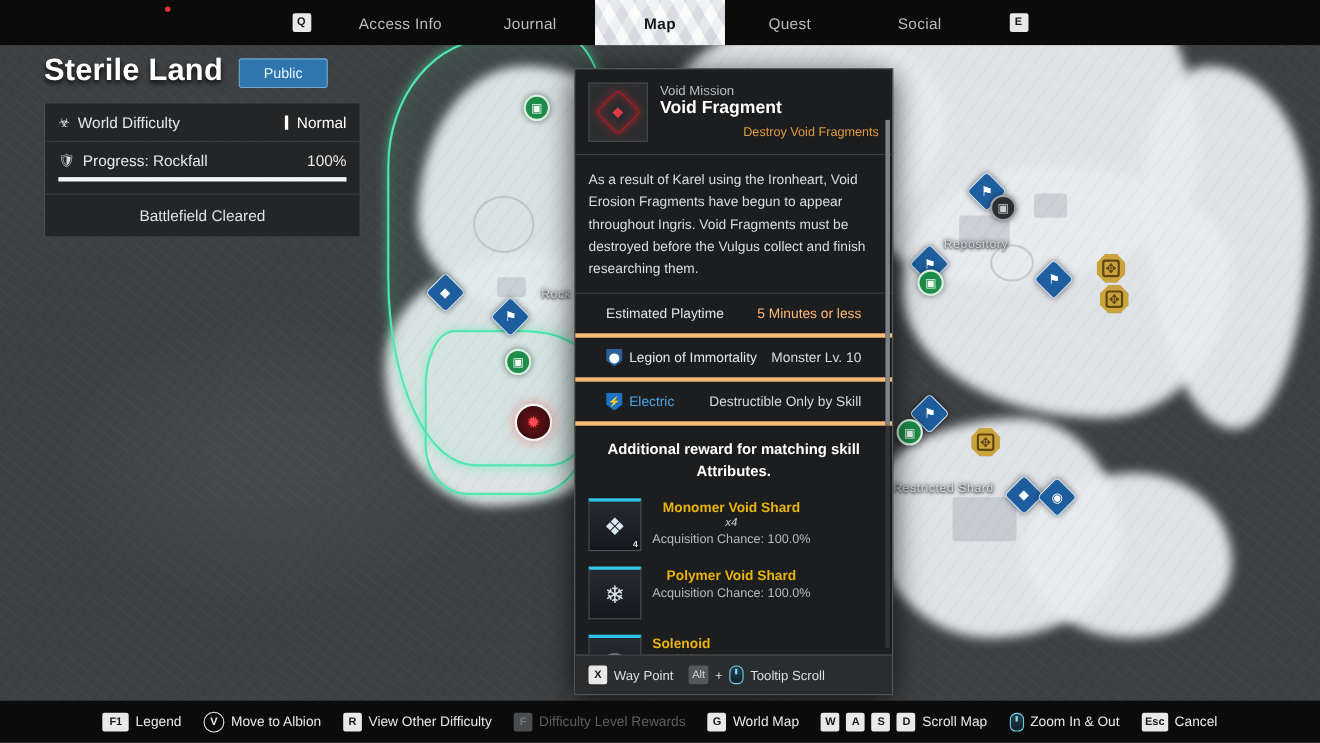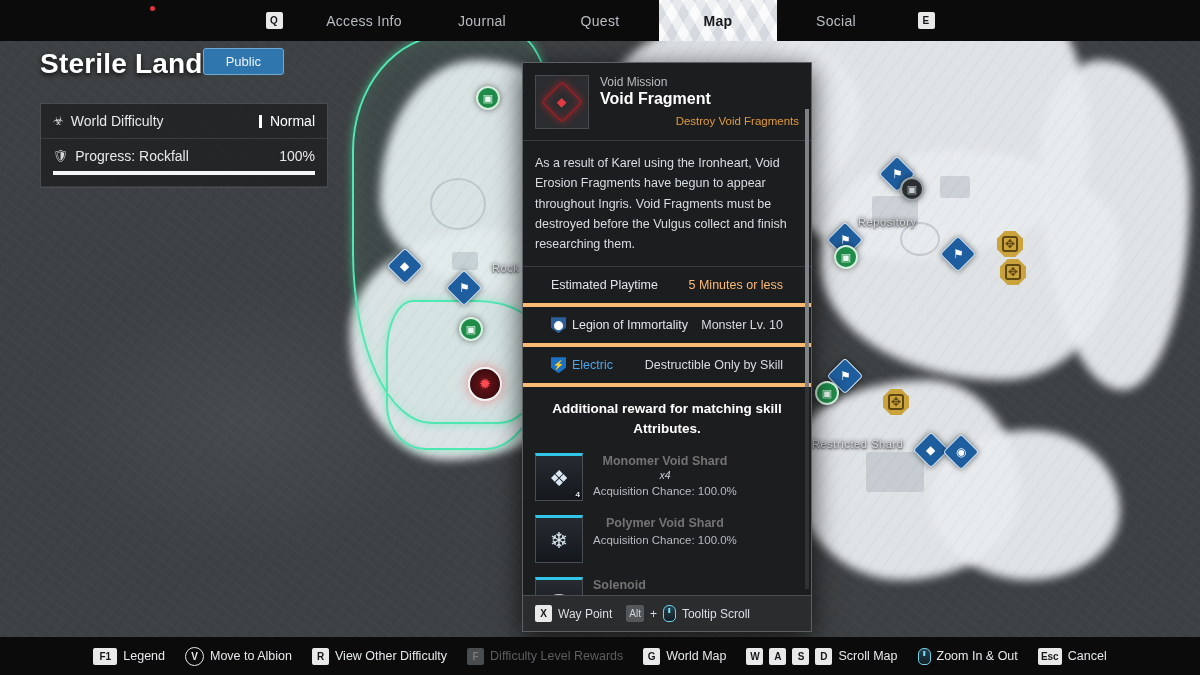--- a/index.html
+++ b/index.html
@@ -118,21 +118,21 @@
       repeating-linear-gradient(-60deg, rgba(255,255,255,.5) 0 10px, rgba(200,206,214,.4) 10px 20px),
       linear-gradient(#f2f4f6,#dfe3e8);
   }
   .reddot {
     position:absolute; left:150px; top:6px; width:5px; height:5px;
     border-radius:50%; background:#e0343c; z-index:31;
   }
 
   
   .leftpanel { position:absolute; left:40px; top:48px; width:288px; z-index:20; }
-  .title-row { display:flex; align-items:flex-start; margin-bottom:23px; }
+  .title-row { display:flex; align-items:flex-end; gap:14px; margin-bottom:13px; }
   .world-title {
     font-size:28px; font-weight:bold; color:#fff; letter-spacing:.2px;
     text-shadow:0 2px 5px rgba(0,0,0,.9);
   }
   .pill {
     background:#2e76ad; border:1px solid #6fa9d4; color:#eaf4fd;
     font-size:13px; padding:5px 22px; border-radius:3px;
   }
   .stat-box { background:rgba(34,35,37,.93); border:1px solid #4a4c4f; }
   .stat-row {
@@ -193,21 +193,21 @@
   .rw-thumb {
     width:48px; height:48px; flex:none; background:linear-gradient(#262b31,#14181d);
     border:1px solid #4a4d51; border-top:3px solid #31c6e8; position:relative; overflow:hidden;
   }
   .rw-shape { position:absolute; left:50%; top:52%; transform:translate(-50%,-50%); font-size:22px; }
   .rw-qty-badge {
     position:absolute; right:2px; bottom:1px; font-size:8px; color:#e6eaee; font-weight:bold;
     text-shadow:0 1px 2px #000;
   }
   .rw-meta { min-width:0; padding-top:1px; }
-  .rw-name { font-size:12.5px; font-weight:bold; color:#737373; }
+  .rw-name { font-size:12.5px; font-weight:bold; color:#eab308; }
   .rw-qty { font-size:10.5px; font-style:italic; color:#c9ccd0; margin-top:1px; }
   .rw-chance { font-size:11.5px; color:#b6babe; margin-top:4px; }
   .tt-foot {
     display:flex; align-items:center; gap:14px; padding:9px 12px;
     background:#2a2c2e; border-top:1px solid #4a4c4f; font-size:12px; color:#dcdfe2;
   }
   .foot-grp { display:flex; align-items:center; gap:6px; }
   .keycap.dim { background:#55585b; color:#d2d5d8; font-weight:normal; }
   .mouse-ico {
     width:13px; height:17px; border:1.5px solid #6fd0e8; border-radius:6px 6px 5px 5px;
@@ -357,22 +357,22 @@
   </div>
 
   <div class="topbar">
     <div class="reddot"></div>
     <div class="tabs">
       <div class="tab keytab">
         <span class="keycap">Q</span>
       </div>
       <div class="tab">Access Info</div>
       <div class="tab">Journal</div>
+      <div class="tab active">Map</div>
       <div class="tab">Quest</div>
-      <div class="tab active">Map</div>
       <div class="tab">Social</div>
       <div class="tab keytab">
         <span class="keycap">E</span>
       </div>
     </div>
   </div>
 
   <div class="leftpanel">
     <div class="title-row">
       <div class="world-title">Sterile Land</div>
@@ -394,20 +394,21 @@
           <span class="stat-left">
             <span class="gicon">🛡</span>
             <span>Progress: Rockfall</span>
           </span>
           <span>100%</span>
         </div>
         <div class="progress-track">
           <div class="progress-fill" id="progress-fill" style="width: 100%;"></div>
         </div>
       </div>
+      <div class="cleared">Battlefield Cleared</div>
     </div>
   </div>
 
   <div class="tooltip">
     <div class="tt-head">
       <div class="tt-icon">
         <div class="tt-icon-glyph">
             <span>◆</span>
           </div>
       </div>

